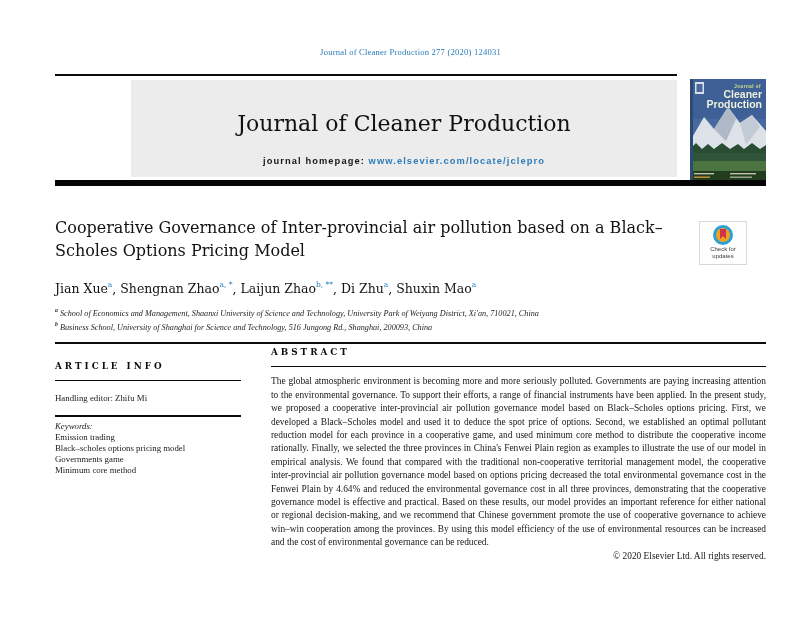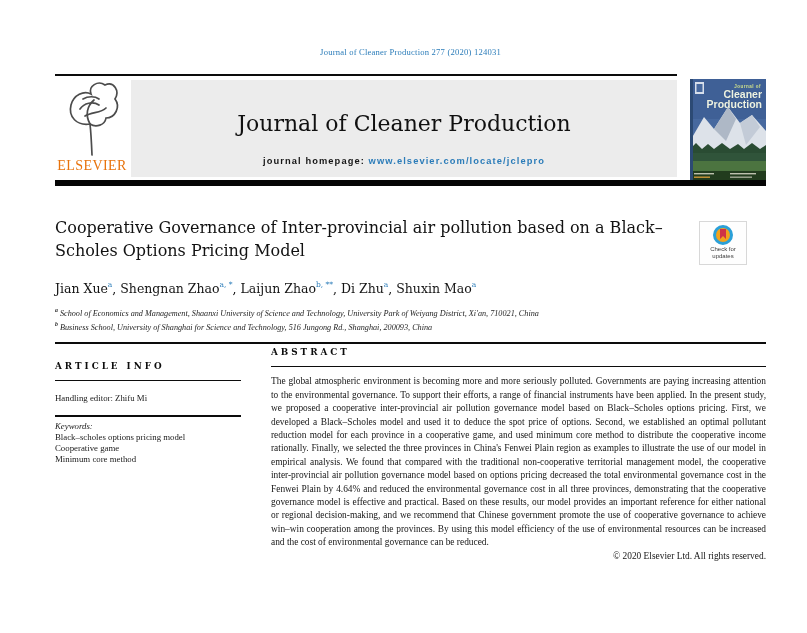--- a/index.html
+++ b/index.html
@@ -92,33 +92,20 @@
 </style>
 </head>
 <body>
 
 <div class="page">
 
   <div class="citation">Journal of Cleaner Production 277 (2020) 124031</div>
 
   <div class="top-rule"></div>
 
-  <div class="logo-block">
-    <svg class="logo-tree" width="58" height="78" viewBox="0 0 58 78">
-      <g fill="none" stroke="#4c4c4c" stroke-width="1.7" stroke-linecap="round">
-        <path d="M29 76 C28.5 64 28 54 27 45"></path>
-        <path d="M27 45 C14 47 5 38 8 26 C10.5 16 21 11 28 15 C25 7 35 1 42 6 C51 2 57 12 52 20 C58 28 52 39 43 39 C42 46 33 49 27 45 Z"></path>
-        <path d="M17 30 C21 24 30 22 36 26"></path>
-        <path d="M22 37 C29 33 38 34 43 29"></path>
-        <path d="M27 45 C22 36 24 27 31 21"></path>
-        <path d="M20 20 C25 17 32 17 36 20"></path>
-      </g>
-    </svg>
-    <div class="elsevier-wordmark">ELSEVIER</div>
-  </div>
 
   <div class="banner">
     <div class="banner-title">Journal of Cleaner Production</div>
     <div class="homepage-line">
       <span>journal homepage: </span><span class="link">www.elsevier.com/locate/jclepro</span>
     </div>
   </div>
 
   <div class="cover">
     <svg width="76" height="101" viewBox="0 0 76 101">
@@ -174,22 +161,23 @@
 
   <div class="mid-rule"></div>
 
   <div class="left-col">
     <div class="section-header">ARTICLE INFO</div>
     <div class="col-rule"></div>
     <div class="handling">Handling editor: Zhifu Mi</div>
     <div class="kw-rule"></div>
     <div class="kw-block">
       <div class="italic-label">Keywords:</div>
+      <div>Emission trading</div>
       <div>Black–scholes options pricing model</div>
-      <div>Cooperative game</div>
+      <div>Governments game</div>
       <div>Minimum core method</div>
     </div>
   </div>
 
   <div class="right-col">
     <div class="section-header">ABSTRACT</div>
     <div class="col-rule"></div>
     <div class="abstract-text">The global atmospheric environment is becoming more and more seriously polluted. Governments are paying increasing attention to the environmental governance. To support their efforts, a range of financial instruments have been applied. In the present study, we proposed a cooperative inter-provincial air pollution governance model based on Black–Scholes options pricing. First, we developed a Black–Scholes model and used it to deduce the spot price of options. Second, we established an optimal pollutant reduction model for each province in a cooperative game, and used minimum core method to distribute the cooperative income rationally. Finally, we selected the three provinces in China's Fenwei Plain region as examples to illustrate the use of our model in empirical analysis. We found that compared with the traditional non-cooperative territorial management model, the cooperative inter-provincial air pollution governance model based on options pricing decreased the total environmental governance cost in the Fenwei Plain by 4.64% and reduced the environmental governance cost in all three provinces, demonstrating that the cooperative governance model is effective and practical. Based on these results, our model provides an important reference for either national or regional decision-making, and we recommend that Chinese government promote the use of cooperative governance to achieve win–win cooperation among the provinces. By using this model efficiency of the use of environmental resources can be increased and the cost of environmental governance can be reduced.</div>
     <div class="copyright">© 2020 Elsevier Ltd. All rights reserved.</div>
   </div>

